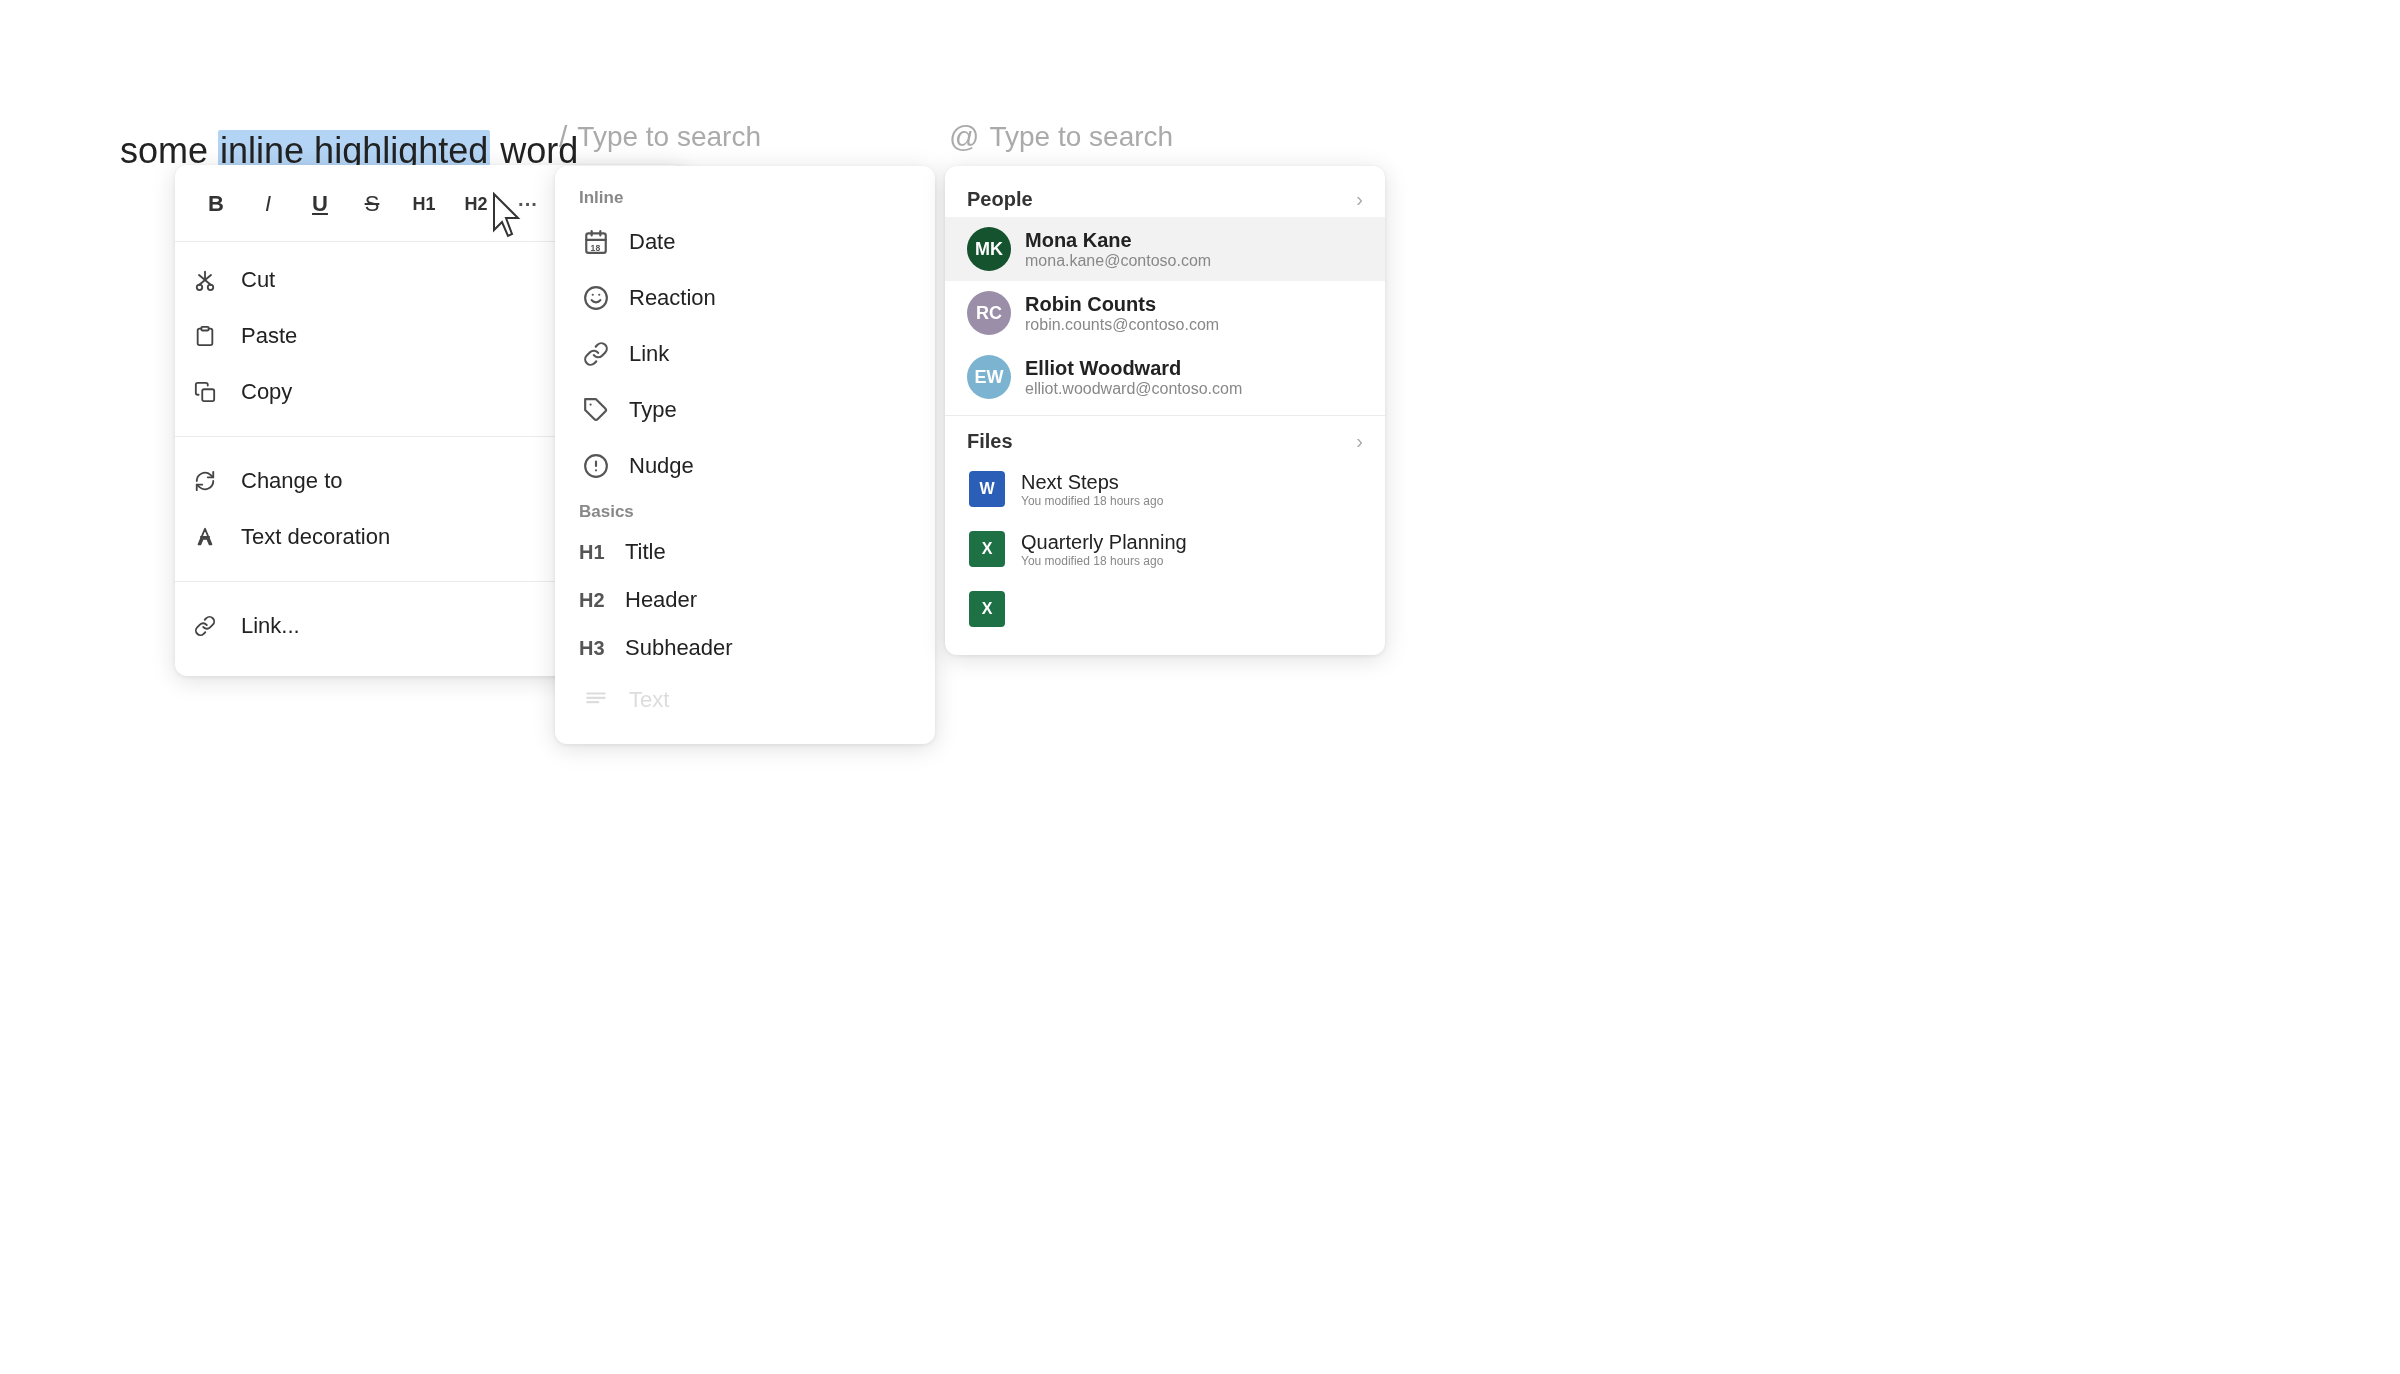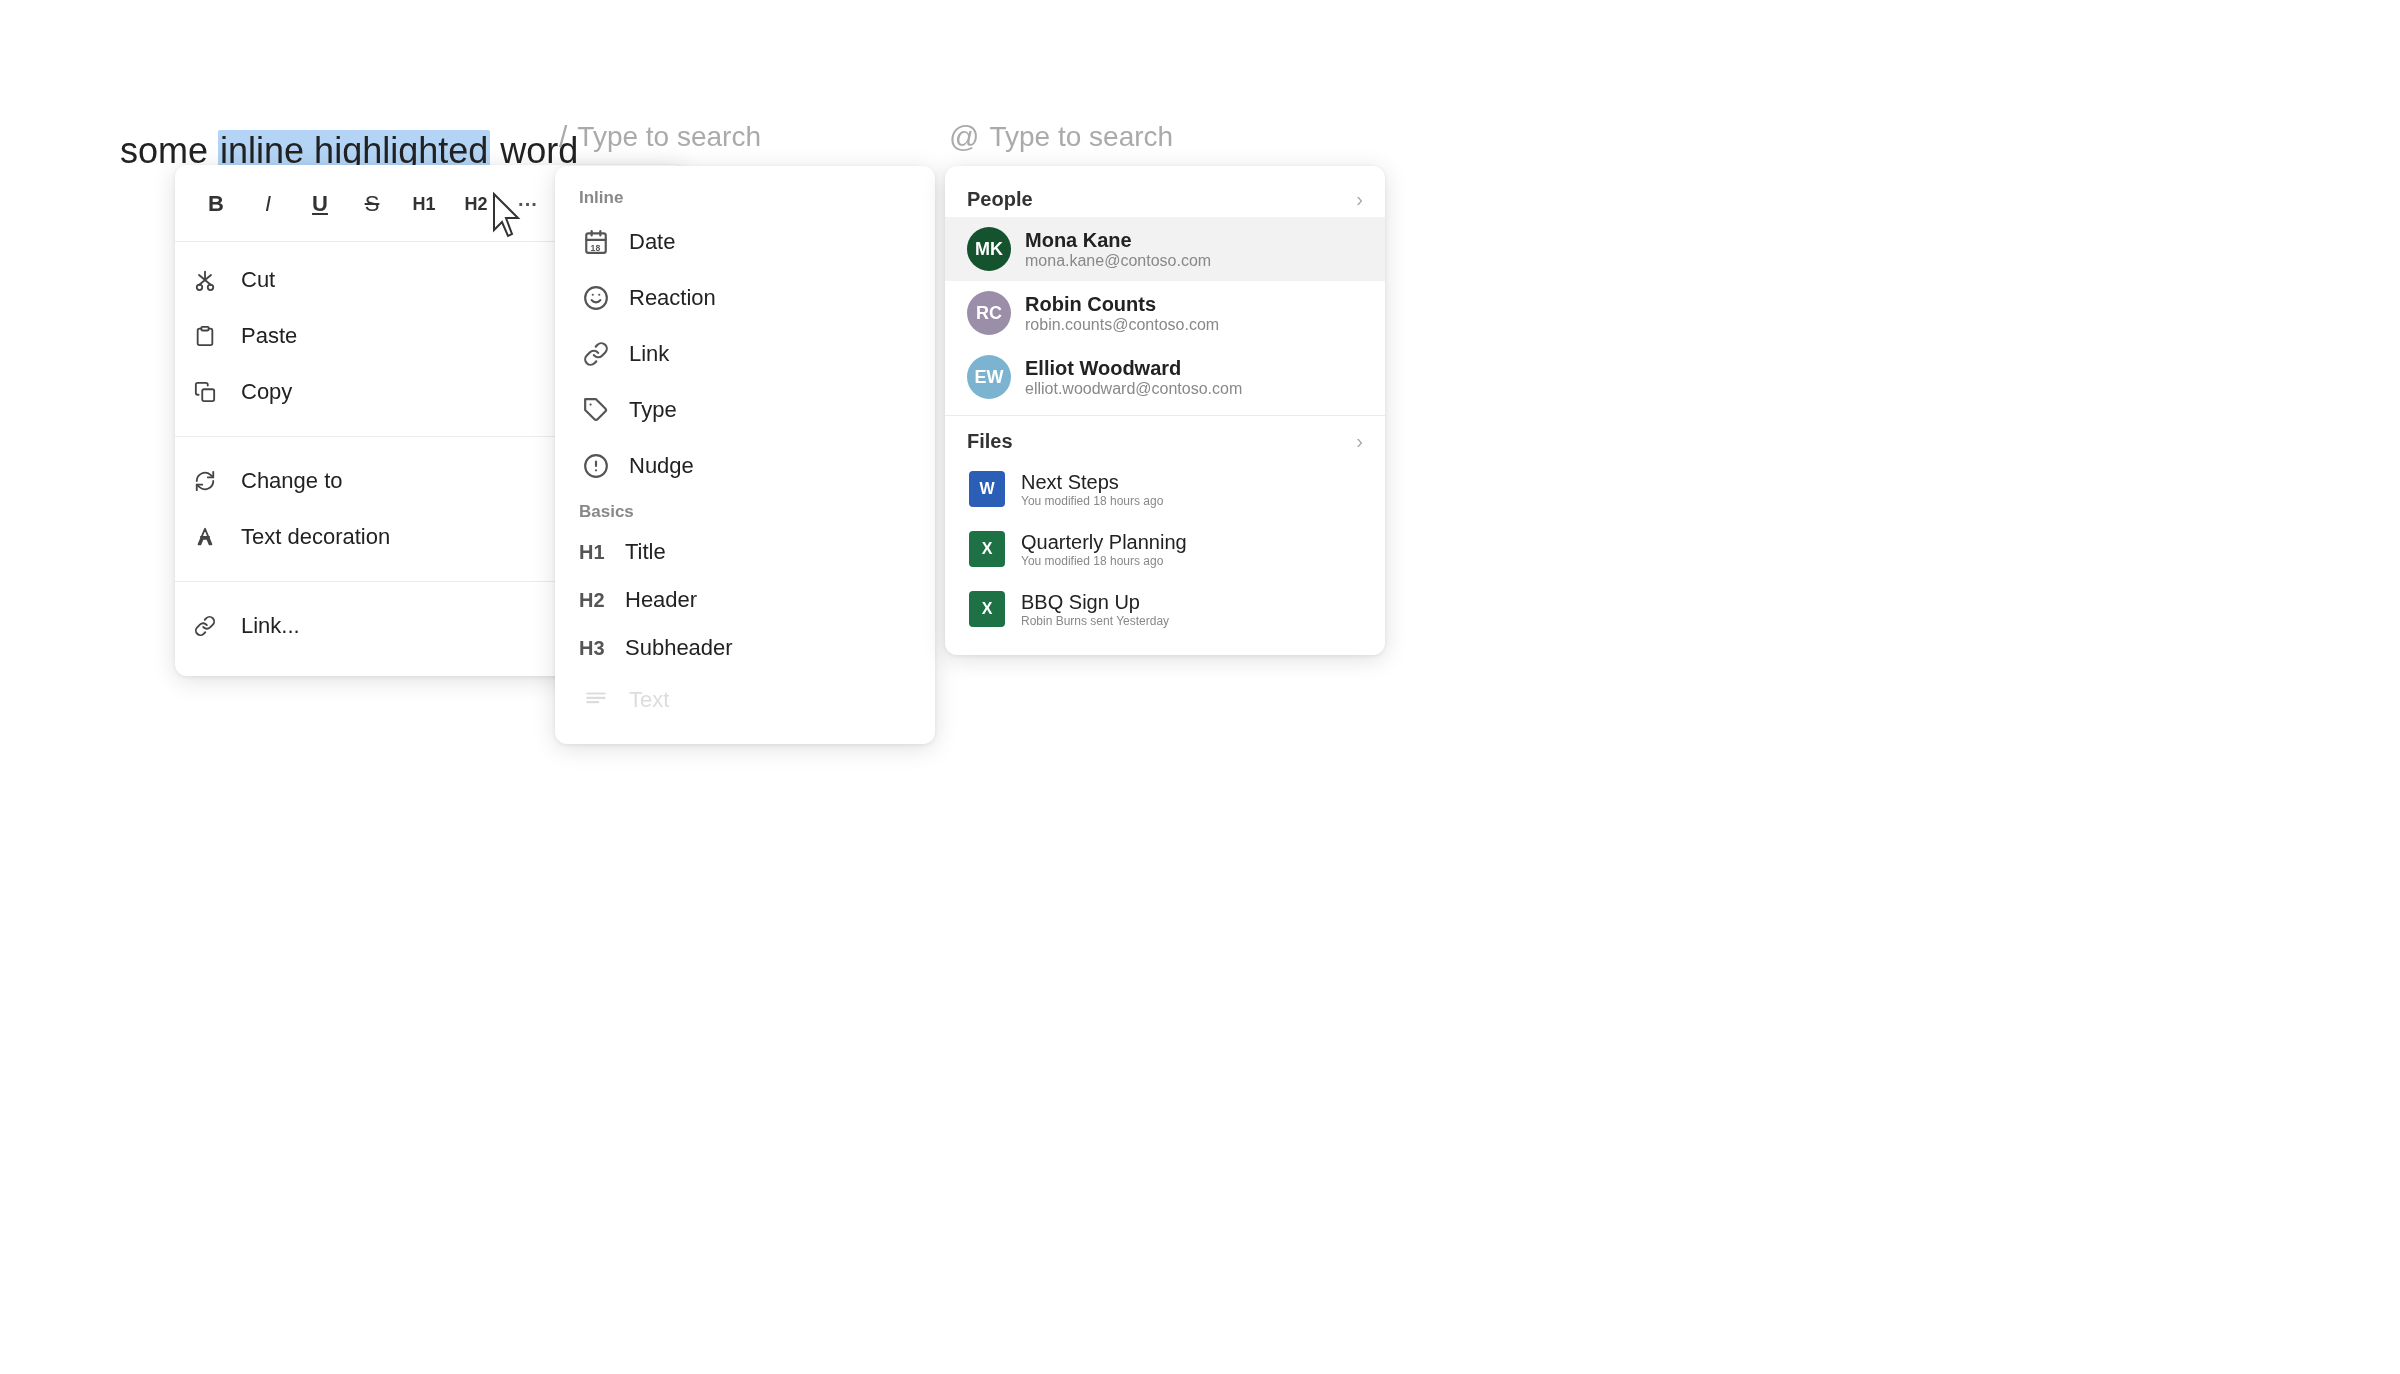--- a/index.html
+++ b/index.html
@@ -601,19 +601,15 @@
       <div class="at-file-info">
         <div class="at-file-name">Quarterly Planning</div>
         <div class="at-file-meta">You modified 18 hours ago</div>
       </div>
     </div>
 
     <div class="at-item">
       <div class="at-file-icon">
         <div class="excel-icon">X</div>
       </div>
-      <div class="at-file-info">
-        <div class="at-file-name">BBQ Sign Up</div>
-        <div class="at-file-meta">Robin Burns sent Yesterday</div>
-      </div>
     </div>
   </div>
 </div>
 
 </body></html>

